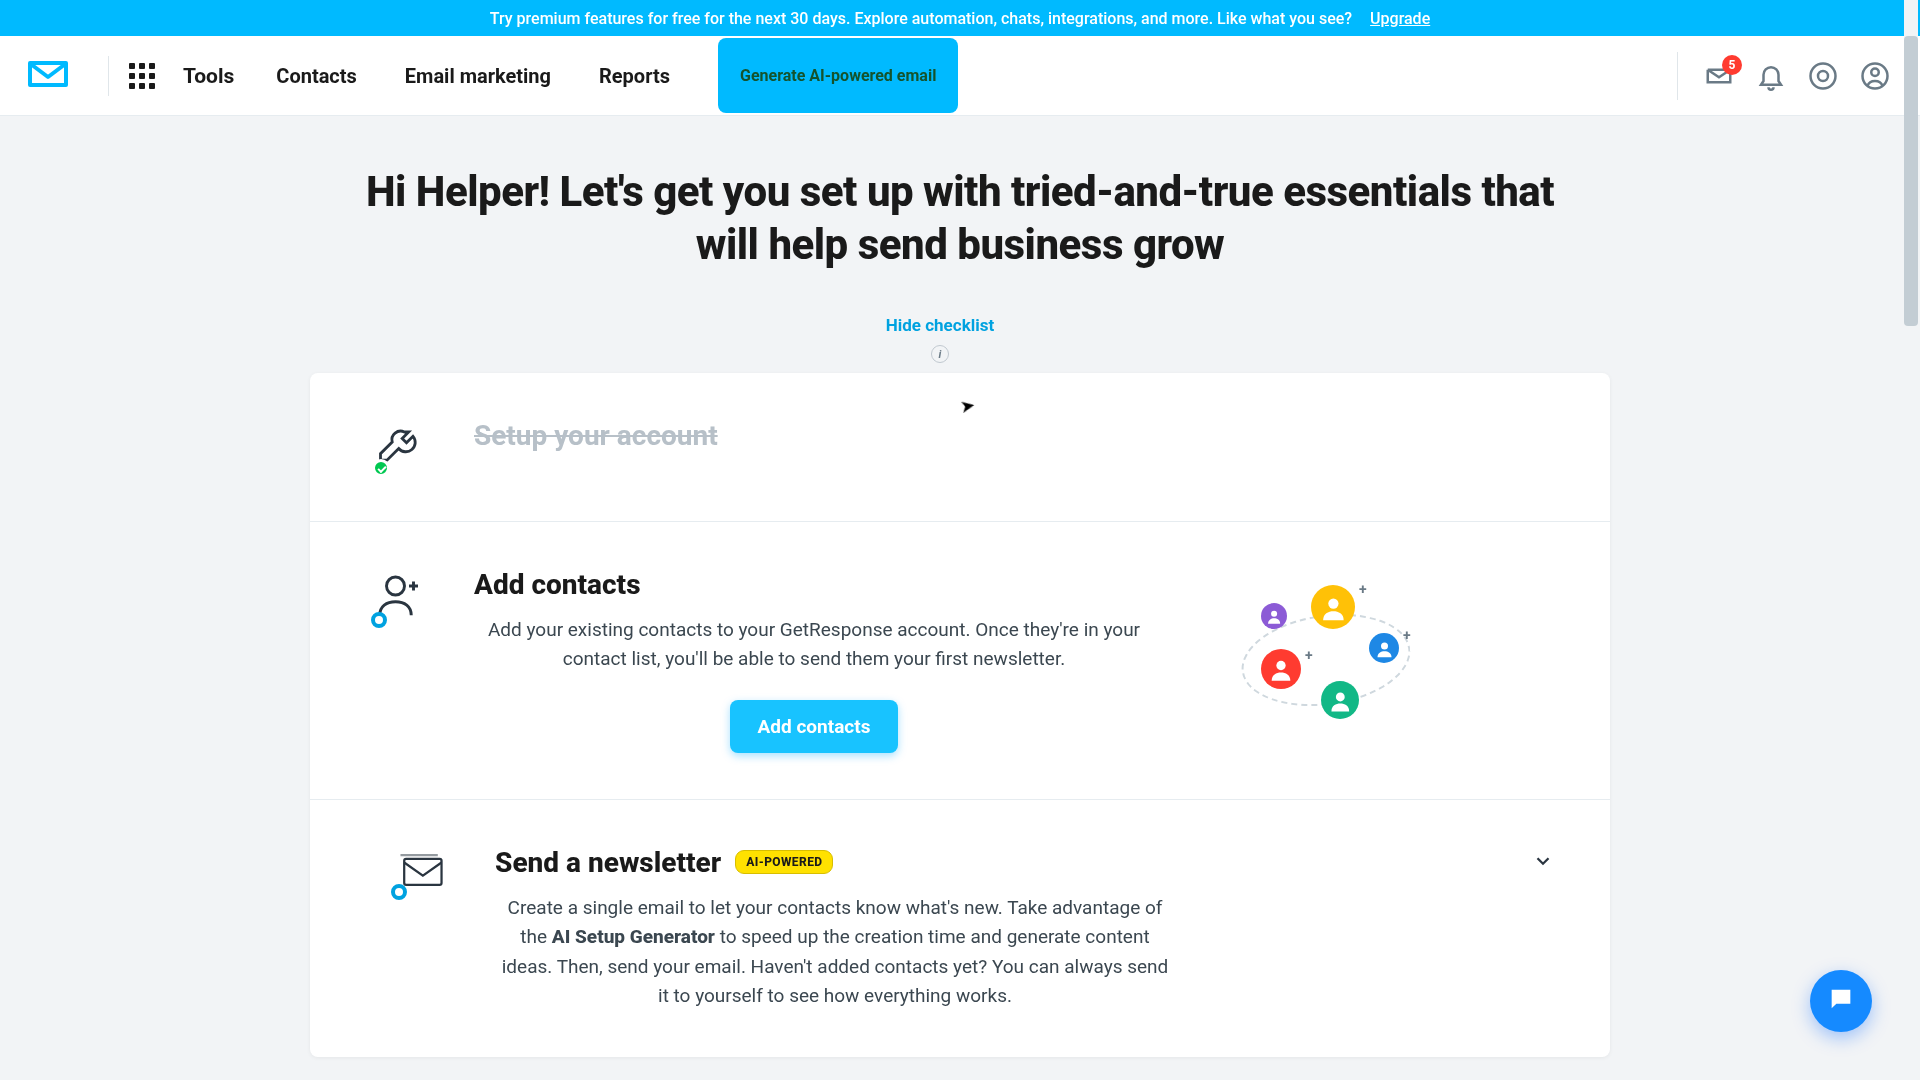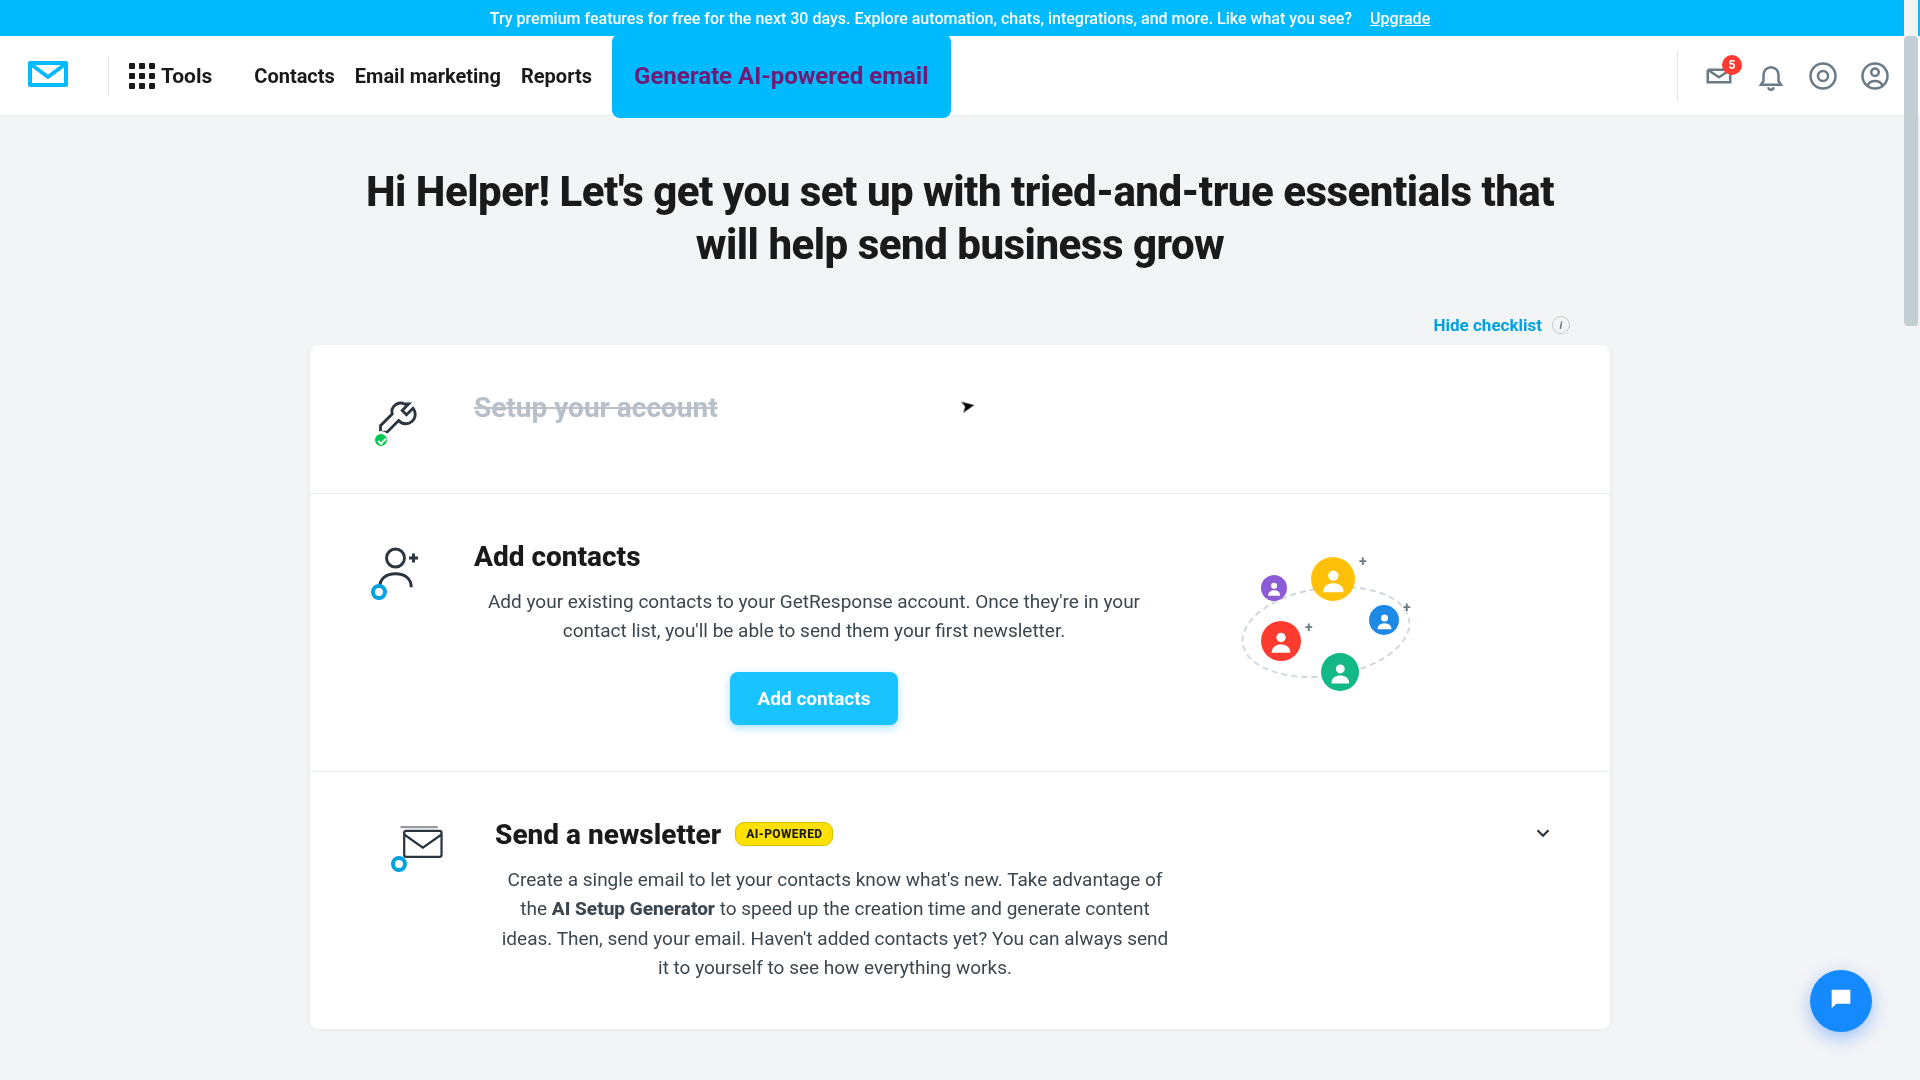--- a/index.html
+++ b/index.html
@@ -46,54 +46,54 @@
   }
   .divider-v {
     width: 1px;
     height: 40px;
     background: #e0e6ea;
     margin: 0 20px;
   }
   .tools-btn {
     display: inline-flex;
     align-items: center;
-    gap: 6px;
+    gap: 28px;
     font-size: 21px;
     font-weight: 700;
     color: #1a1a1a;
     cursor: pointer;
     margin-right: 30px;
   }
   .grid-icon {
     display: grid;
     grid-template-columns: repeat(3, 6px);
     grid-template-rows: repeat(3, 6px);
     gap: 4px;
   }
   .grid-icon span {
     width: 6px; height: 6px; background: #1a1a1a; border-radius: 1px;
   }
   .nav-links {
     display: flex;
     align-items: center;
-    gap: 20px;
+    gap: 48px;
     margin-left: 12px;
   }
   .nav-link {
     font-size: 20px;
     font-weight: 700;
     color: #1a1a1a;
     cursor: pointer;
   }
   .nav-cta {
     background: #00baff;
-    color: #701a75;
+    color: #14532d;
     border-radius: 8px;
     padding: 28px 22px;
-    font-size: 24px;
+    font-size: 16px;
     font-weight: 700;
     cursor: pointer;
   }
   .header-right {
     margin-left: auto;
     display: flex;
     align-items: center;
     gap: 18px;
   }
   .hicon {
@@ -136,20 +136,21 @@
     color: #1a1a1a;
   }
   .checklist-toggle-row {
     max-width: 1300px;
     margin: 44px auto 10px;
     display: flex;
     justify-content: flex-end;
     align-items: center;
     gap: 10px;
     padding-right: 40px;
+    flex-direction: column;
   }
   .hide-checklist {
     color: #00a2e0;
     font-weight: 700;
     font-size: 17px;
     cursor: pointer;
   }
   .info-dot {
     width: 18px; height: 18px;
     border: 1px solid #c0c8cf;

